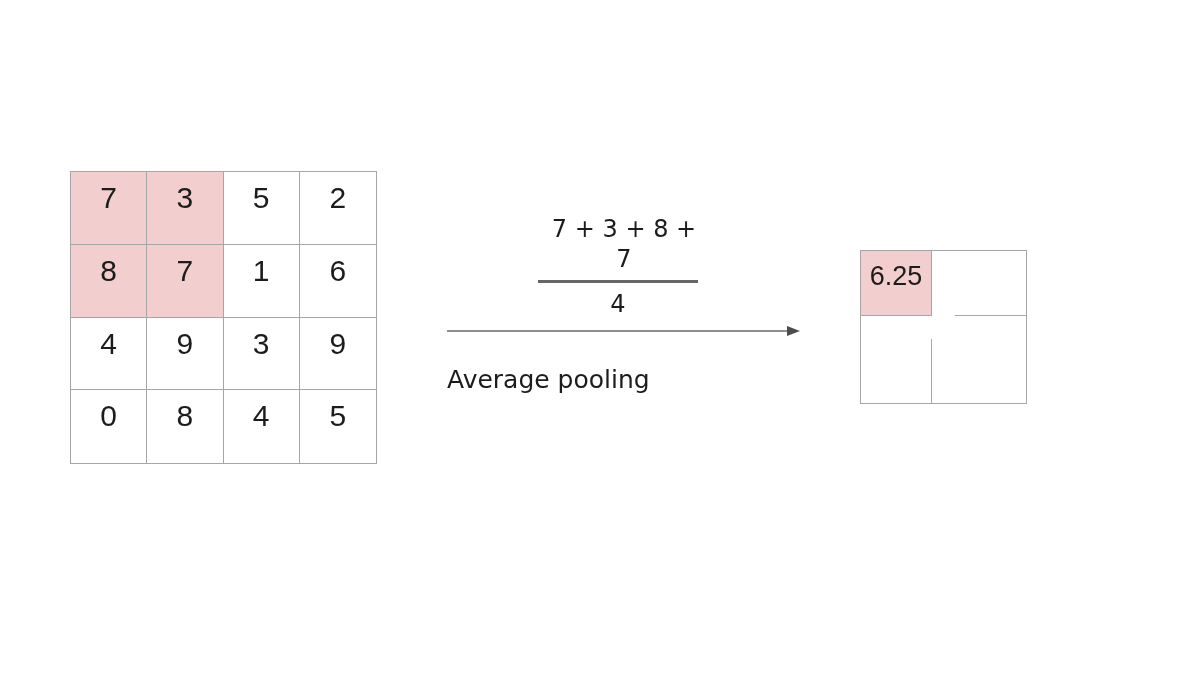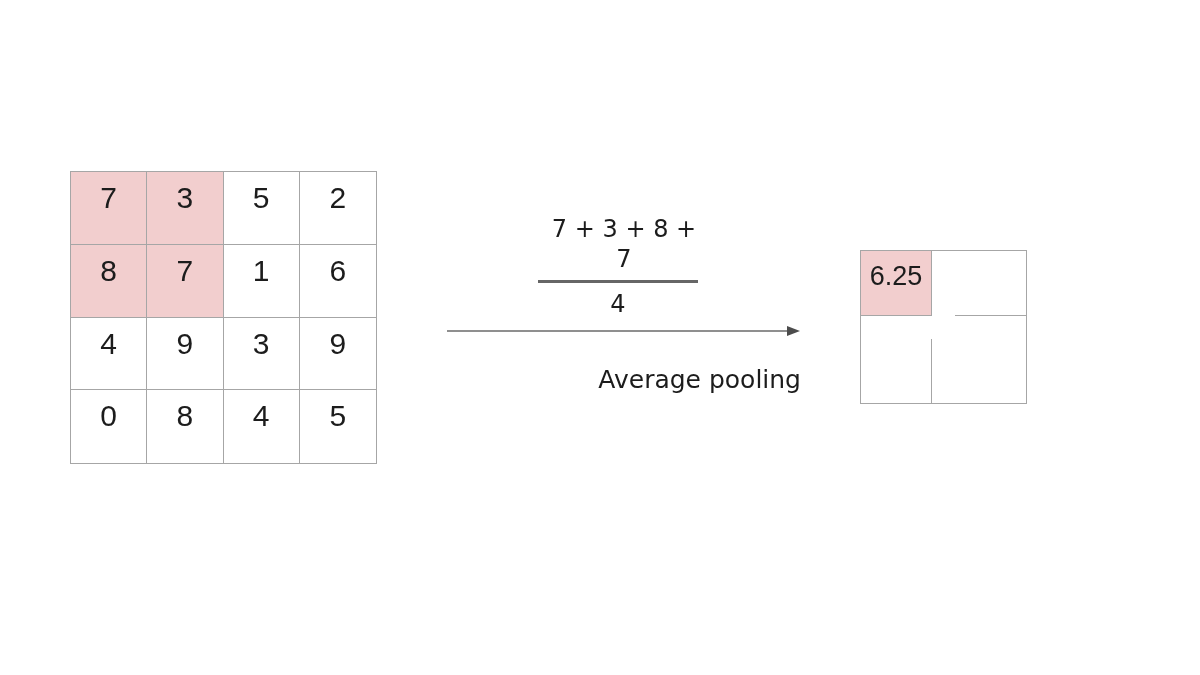--- a/index.html
+++ b/index.html
@@ -84,21 +84,21 @@
     height: 16px;
   }
   .arrow-wrap svg { display: block; }
 
   
   .arrow-label {
     position: absolute;
     left: 447px;
     top: 365px;
     width: 354px;
-    text-align: right;
+    text-align: left;
     font-size: 25px;
     font-family: "DejaVu Sans", sans-serif;
     color: var(--text);
   }
 
   
   .grid2 {
     position: absolute;
     left: 860px;
     top: 250px;

